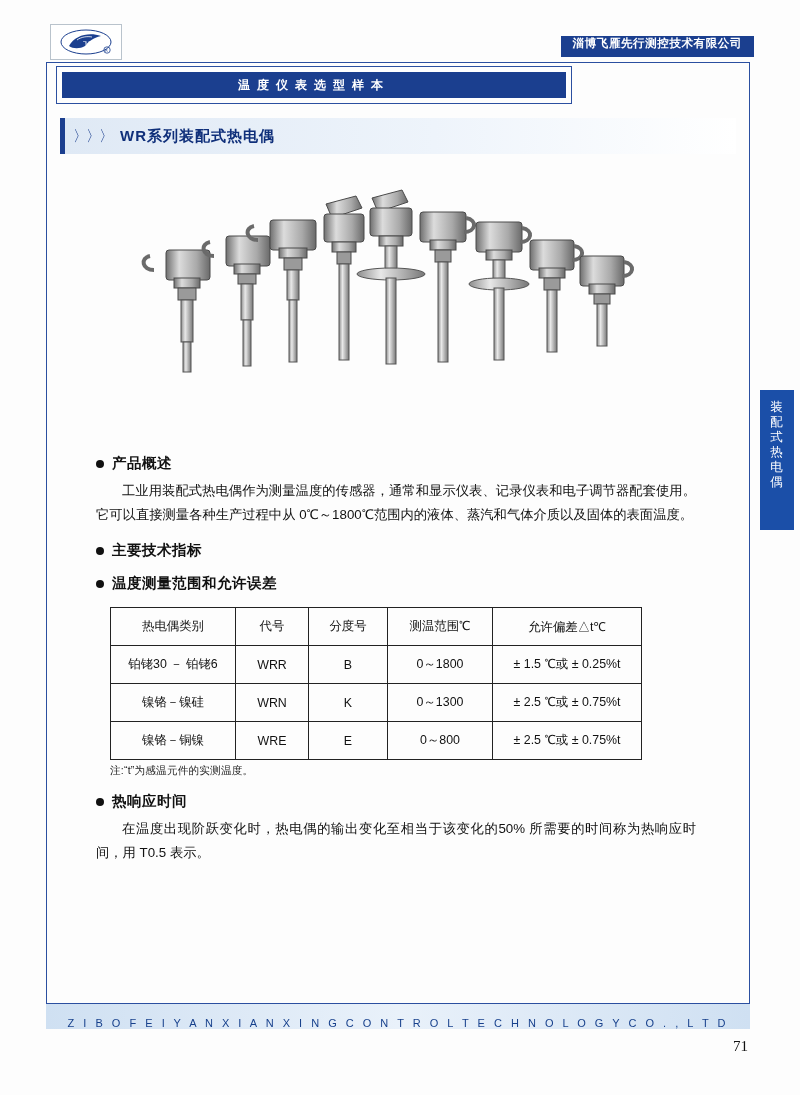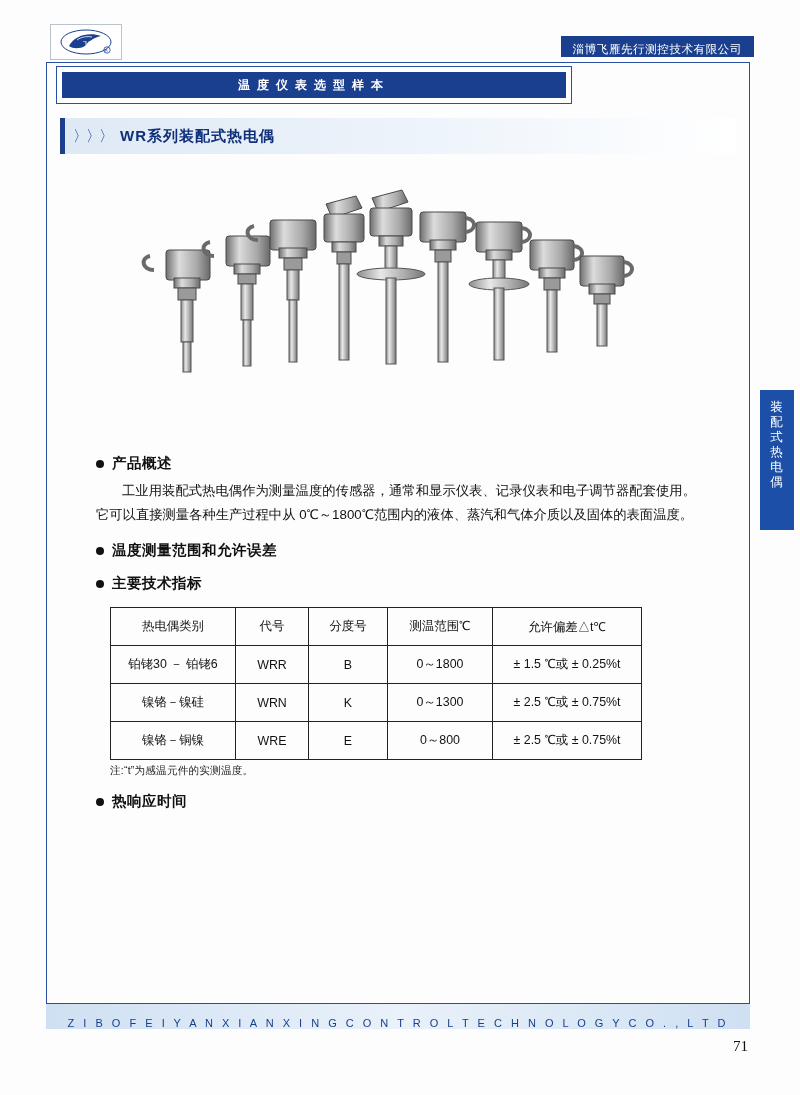--- a/index.html
+++ b/index.html
@@ -46,23 +46,24 @@
   }
   .company-bar {
     position: absolute;
     right: 46px; top: 36px;
     height: 21px;
     background: #1b3f8f;
     color: #ffffff;
     font-size: 11.5px;
     letter-spacing: 0.6px;
     display: flex;
-    align-items: flex-end;
+    align-items: flex-start;
     padding: 0 12px;
     white-space: nowrap;
+    font-weight: bold;
   }
 
   
   .frame {
     position: absolute;
     left: 46px; top: 62px;
     width: 704px;
     height: 967px;
     border: 1.6px solid #2b4fa0;
     box-sizing: border-box;
@@ -386,26 +387,26 @@
   <div class="content">
 
     <div class="bullet-row">
       <div class="dot"></div>
       <div class="bullet-label">产品概述</div>
     </div>
     <div class="para">工业用装配式热电偶作为测量温度的传感器，通常和显示仪表、记录仪表和电子调节器配套使用。它可以直接测量各种生产过程中从 0℃～1800℃范围内的液体、蒸汽和气体介质以及固体的表面温度。</div>
 
     <div class="bullet-row">
       <div class="dot"></div>
-      <div class="bullet-label">温度测量范围和允许误差</div>
+      <div class="bullet-label">主要技术指标</div>
     </div>
 
     <div class="bullet-row">
       <div class="dot"></div>
-      <div class="bullet-label">主要技术指标</div>
+      <div class="bullet-label">温度测量范围和允许误差</div>
     </div>
 
     <div class="table-wrap">
       <table class="spec">
         <thead>
           <tr>
             <td class="col-a">热电偶类别</td>
             <td class="col-b">代号</td>
             <td class="col-c">分度号</td>
             <td class="col-d">测温范围℃</td>
@@ -436,20 +437,21 @@
           </tr>
         </tbody>
       </table>
     </div>
     <div class="note">注:“t”为感温元件的实测温度。</div>
 
     <div class="bullet-row">
       <div class="dot"></div>
       <div class="bullet-label">热响应时间</div>
     </div>
+    <div class="para">在温度出现阶跃变化时，热电偶的输出变化至相当于该变化的50% 所需要的时间称为热响应时间，用 T0.5 表示。</div>
   </div>
 
   <div class="footer-bar">
     <span class="footer-text">Z I B O   F E I Y A N   X I A N X I N G   C O N T R O L   T E C H N O L O G Y   C O . , L T D</span>
   </div>
   <div class="page-num">71</div>
 
 </div>
 
 </body></html>

